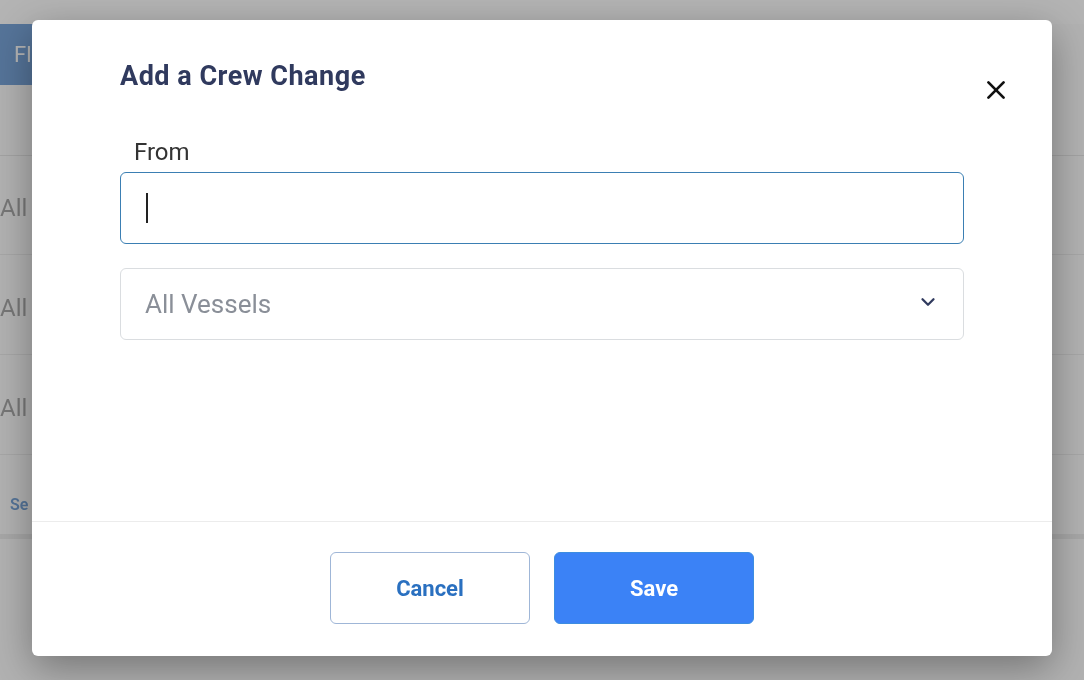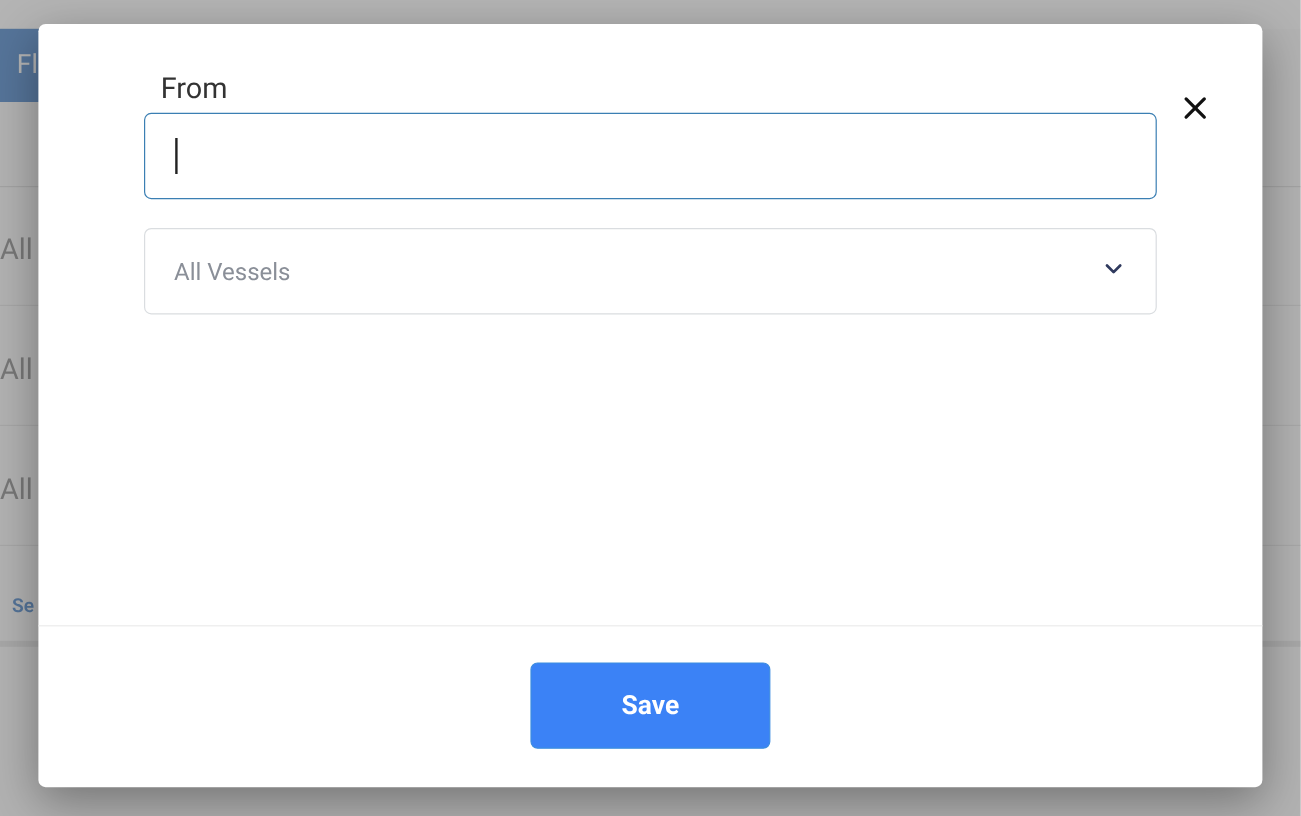--- a/index.html
+++ b/index.html
@@ -144,21 +144,21 @@
       height: 30px;
       background: #222;
     }
 
     .dropdown {
       width: 100%;
       height: 72px;
       border: 1px solid #dadde0;
       border-radius: 6px;
       padding: 0 24px;
-      font-size: 20px;
+      font-size: 26px;
       color: #8a8f98;
       background: white;
       display: flex;
       align-items: center;
       justify-content: space-between;
       cursor: pointer;
       margin-top: 24px;
     }
     .dropdown .chevron {
       color: #303a5e;
@@ -215,20 +215,21 @@
   </div>
 
   <span class="bg-link">Se</span>
   <div class="bg-bottom-sep"></div>
 </div>
 
 <div class="overlay"></div>
 
 <div class="modal">
 
+  <h2 class="modal-title">Add a Crew Change</h2>
 
   <div class="close-btn">
     <svg viewBox="0 0 24 24" fill="none" stroke="currentColor" stroke-width="2.5" stroke-linecap="round">
       <line x1="5" y1="5" x2="19" y2="19"></line>
       <line x1="19" y1="5" x2="5" y2="19"></line>
     </svg>
   </div>
 
   <div class="modal-body">
 
@@ -244,18 +245,21 @@
         <svg viewBox="0 0 24 24" fill="none" stroke="currentColor" stroke-width="2.5" stroke-linecap="round" stroke-linejoin="round">
           <polyline points="6 9 12 15 18 9"></polyline>
         </svg>
       </span>
     </div>
 
 
   </div>
 
   <div class="modal-footer">
+    <div class="btn btn-cancel">
+      <span>Cancel</span>
+    </div>
     <div class="btn btn-save">
       <span>Save</span>
     </div>
   </div>
 
 </div>
 
 </body></html>

